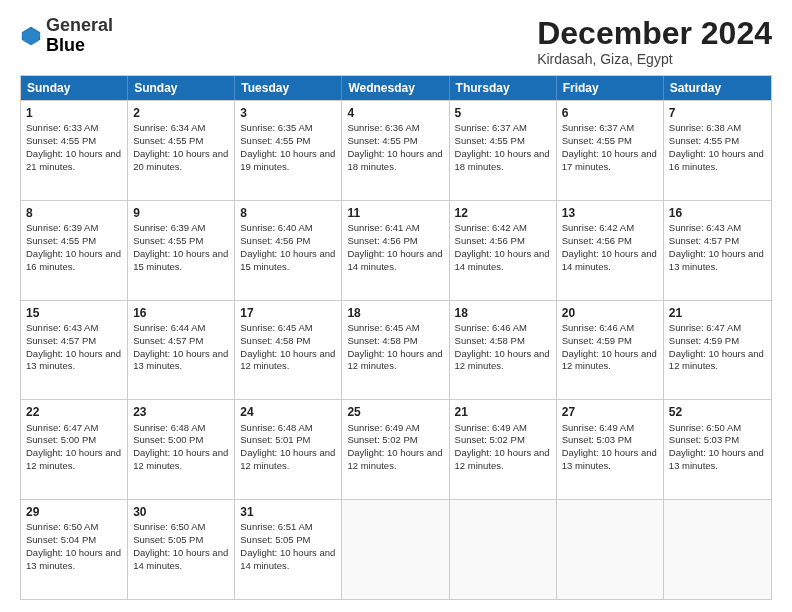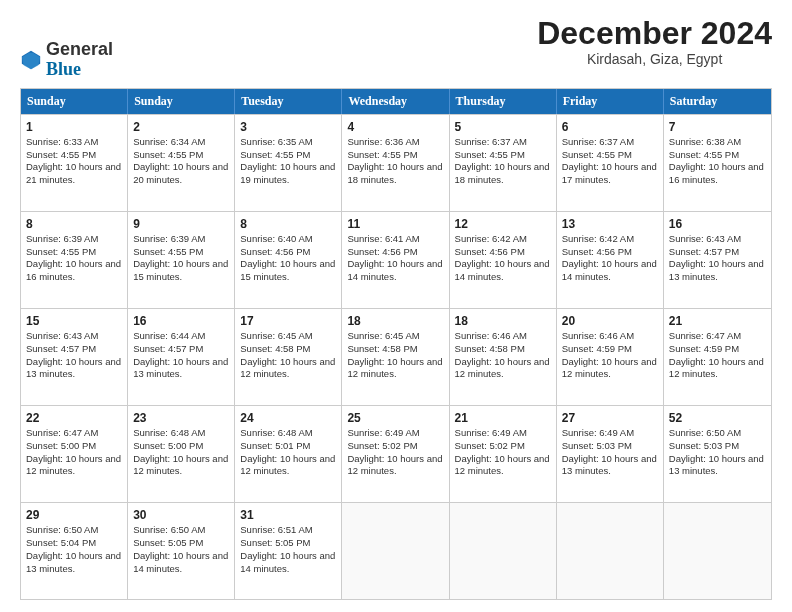--- a/index.html
+++ b/index.html
@@ -20,35 +20,34 @@
     .header {
       display: flex;
       justify-content: space-between;
       align-items: flex-start;
       margin-bottom: 8px;
     }
     .logo {
       display: flex;
       align-items: center;
       gap: 4px;
-      margin-top: 24px;
     }
     .logo-text {
       font-size: 18px;
       font-weight: bold;
       line-height: 1.1;
     }
     .logo-general { color: #333; }
-    .logo-blue { color: #0369a1; font-family: Liberation Serif, serif; }
+    .logo-blue { color: #000000; }
     .logo-icon {
       width: 22px;
       height: 22px;
     }
     .title-block {
-      text-align: center;
+      text-align: left;
     }
     .month-title {
       font-size: 32px;
       font-weight: bold;
       color: #222;
       line-height: 1.1;
     }
     .subtitle {
       font-size: 14px;
       color: #444;
@@ -56,21 +55,20 @@
     .calendar {
       flex: 1;
       display: flex;
       flex-direction: column;
       border: 1px solid #ccc;
     }
     .cal-header-row {
       display: grid;
       grid-template-columns: repeat(7, 1fr);
       background: #1a6eb5;
-      font-family: Liberation Serif, serif;
     }
     .cal-header-cell {
       color: #fff;
       font-size: 12px;
       font-weight: bold;
       padding: 5px 6px;
       text-align: left;
       border-right: 1px solid #4a8ed0;
     }
     .cal-header-cell:last-child { border-right: none; }

